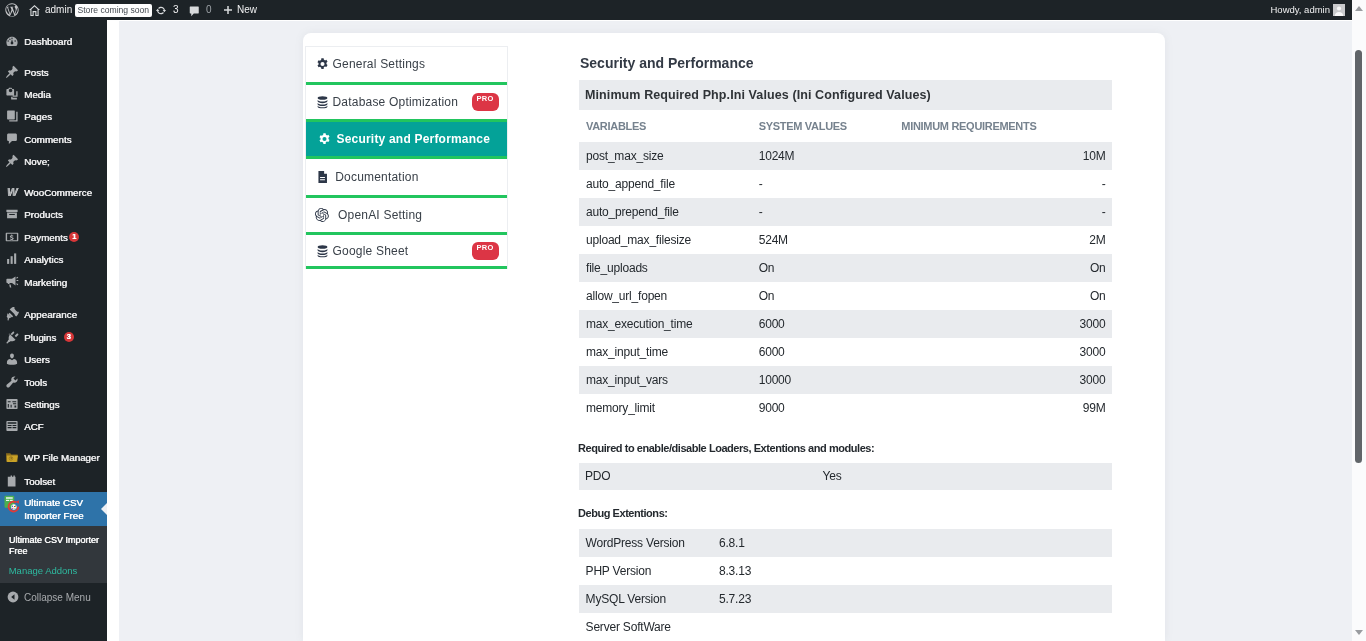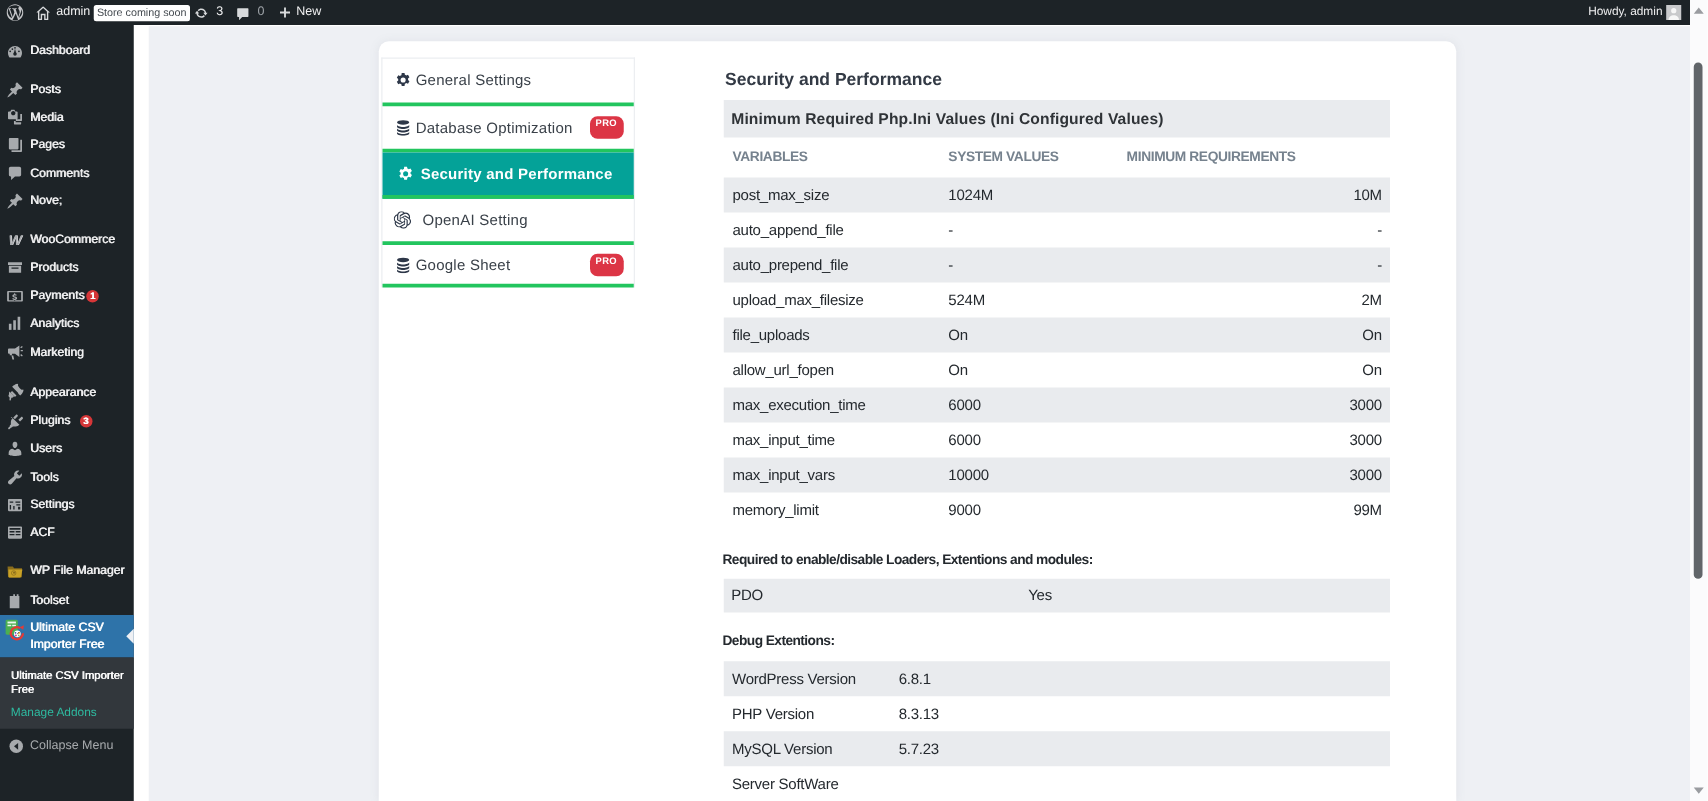--- a/index.html
+++ b/index.html
@@ -87,20 +87,26 @@
         </g>
       </svg>
     <span class="ptxt">Database Optimization</span>
     <span class="pro">PRO</span>
   </div>
   <div class="pit active" style="height:37px;">
     <svg class="pico" style="left:12px;" viewBox="0 0 16 16">
         <path fill="#fff" d="M9.4 1l.3 1.8c.5.2 1 .4 1.4.8l1.7-.7 1.4 2.4-1.4 1.2c0 .3.1.5.1.8s0 .5-.1.8l1.4 1.2-1.4 2.4-1.7-.7c-.4.3-.9.6-1.4.8L9.4 14H6.6l-.3-1.8c-.5-.2-1-.4-1.4-.8l-1.7.7-1.4-2.4 1.4-1.2c0-.3-.1-.5-.1-.8s0-.5.1-.8L1.8 5.7l1.4-2.4 1.7.7c.4-.3.9-.6 1.4-.8L6.6 1h2.8zM8 5.5A2.5 2.5 0 1 0 8 10.5 2.5 2.5 0 1 0 8 5.5z"></path>
       </svg>
     <span class="ptxt" style="left:31px;">Security and Performance</span>
+  </div>
+  <div class="pit" style="height:39px;">
+    <svg class="pico" viewBox="0 0 16 16">
+        <path fill="#2d3748" d="M3 0.5h7l3.5 3.5v11.5H3zM10 0.5l3.5 3.5H10zM5 8h6v1.3H5zM5 10.8h6v1.3H5z" fill-rule="evenodd"></path>
+      </svg>
+    <span class="ptxt" style="left:29.7px;">Documentation</span>
   </div>
   <div class="pit" style="height:37px;">
     <svg class="pico" style="width:14px;height:14px;left:9px;" viewBox="0 0 260 260">
       <path fill="#2d3748" d="M239.2 106.5a64.5 64.5 0 0 0-5.5-53 65.2 65.2 0 0 0-70.2-31.3A64.5 64.5 0 0 0 114.9 0 65.2 65.2 0 0 0 52.7 45.2a64.5 64.5 0 0 0-43.1 31.3 65.2 65.2 0 0 0 8 76.5 64.5 64.5 0 0 0 5.5 53 65.2 65.2 0 0 0 70.2 31.3 64.5 64.5 0 0 0 48.6 21.7 65.2 65.2 0 0 0 62.2-45.3 64.5 64.5 0 0 0 43.1-31.2 65.2 65.2 0 0 0-8-76.5zm-97.3 136a48.4 48.4 0 0 1-31-11.2l1.5-.9 51.5-29.8a8.4 8.4 0 0 0 4.2-7.3V120.7l21.8 12.6a.8.8 0 0 1 .4.6v60.2a48.6 48.6 0 0 1-48.4 48.4zM37.8 198.1a48.4 48.4 0 0 1-5.8-32.5l1.5.9 51.6 29.8a8.4 8.4 0 0 0 8.4 0l63-36.4v25.2a.8.8 0 0 1-.3.7l-52.1 30.1a48.6 48.6 0 0 1-66.3-17.8zM24.2 85.4A48.4 48.4 0 0 1 49.5 64.1v61.3a8.4 8.4 0 0 0 4.2 7.3l63 36.4-21.8 12.6a.8.8 0 0 1-.8 0L42 151.6a48.6 48.6 0 0 1-17.8-66.2zm179.2 41.7l-63-36.4 21.8-12.6a.8.8 0 0 1 .8 0l52.1 30.1a48.5 48.5 0 0 1-7.5 87.5v-61.3a8.4 8.4 0 0 0-4.2-7.3zm21.7-32.7l-1.5-.9-51.5-29.8a8.4 8.4 0 0 0-8.4 0l-63 36.4V74.9a.8.8 0 0 1 .3-.7l52.1-30a48.5 48.5 0 0 1 72 50.2zM89.3 137.2L67.5 124.6a.8.8 0 0 1-.4-.6V63.8a48.5 48.5 0 0 1 79.5-37.2l-1.5.9-51.5 29.7a8.4 8.4 0 0 0-4.2 7.3zm11.8-25.5l28-16.2 28.1 16.2v32.4l-28 16.2-28.1-16.2z"></path>
     </svg>
     <span class="ptxt" style="left:32.5px;">OpenAI Setting</span>
   </div>
   <div class="pit" style="height:34px;">
     <svg class="pico" viewBox="0 0 16 16">
         <g fill="#2d3748">

